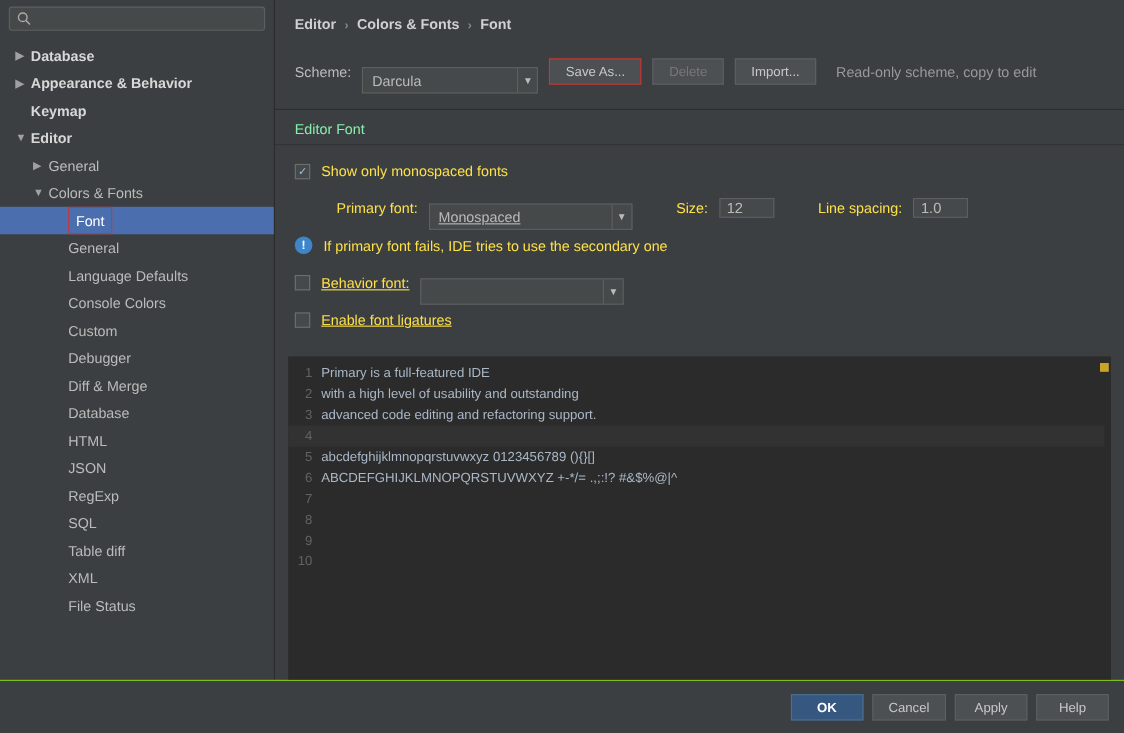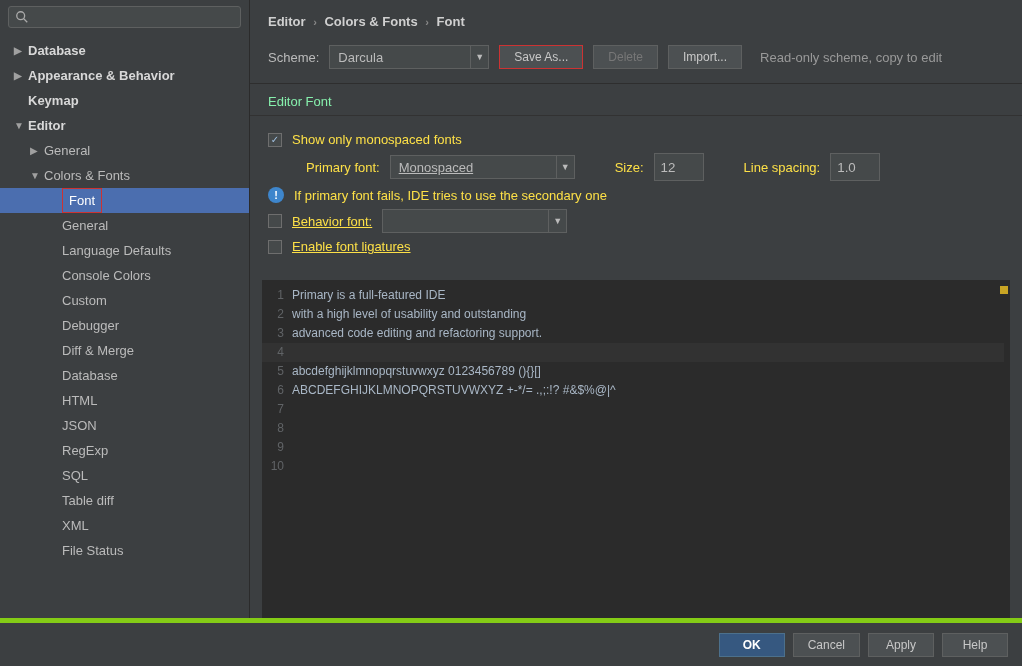--- a/index.html
+++ b/index.html
@@ -24,48 +24,48 @@
 .tree-item.level-2-noarrow { padding-left: 62px; }
 .highlight-box { border: 1px solid #cc3333; padding: 0 6px; height: 100%; display: flex; align-items: center; }
 
 
 .content { flex: 1; display: flex; flex-direction: column; background: #3c3f41; overflow: hidden; }
 .breadcrumb { padding: 14px 18px 10px; font-weight: bold; color: #d0d0d0; }
 .breadcrumb .sep { color: #888; margin: 0 4px; font-size: 11px; }
 
 .scheme-row { display: flex; align-items: center; padding: 6px 18px 14px; gap: 10px; border-bottom: 1px solid #2e2e2e; }
 .scheme-row label { color: #bbbbbb; }
-.combo { display: flex; align-items: center; background: #45494a; border: 1px solid #5e6060; height: 24px; min-width: 160px; }
+.combo { display: flex; align-items: center; background: #45494a; border: 1px solid #5e6060; height: 24px; min-width: 160px; margin-top: 16px; }
 .combo .value { flex: 1; padding: 0 8px; color: #bbbbbb; }
 .combo .arrow-btn { width: 18px; height: 100%; border-left: 1px solid #5e6060; display: flex; align-items: center; justify-content: center; font-size: 9px; color: #bbbbbb; }
 .btn { background: #4c5052; border: 1px solid #5e6060; color: #c8c8c8; padding: 3px 14px; height: 24px; cursor: pointer; font-size: 12px; }
 .btn:disabled { color: #777; }
 .btn.highlight { border: 1px solid #cc3333; }
 .readonly-note { color: #999; margin-left: 8px; }
 
 .section-title { padding: 10px 18px 6px; color: #86efac; border-bottom: 1px solid #323232; }
 .form-area { padding: 10px 18px; }
 .form-row { display: flex; align-items: center; margin: 6px 0; gap: 10px; }
 .checkbox { width: 14px; height: 14px; background: #45494a; border: 1px solid #6e6e6e; display: inline-flex; align-items: center; justify-content: center; font-size: 10px; color: #a0c0e0; }
 .form-row label { color: #fde047; }
 .form-row .indent { width: 28px; }
-.text-input { background: #45494a; border: 1px solid #5e6060; color: #bbbbbb; padding: 2px 6px; height: 28px; }
+.text-input { background: #45494a; border: 1px solid #5e6060; color: #bbbbbb; padding: 2px 6px; height: 18px; }
 .text-input.w-50 { width: 50px; }
 .info-icon { width: 16px; height: 16px; background: #3e86cc; border-radius: 50%; color: #fff; font-weight: bold; display: inline-flex; align-items: center; justify-content: center; font-size: 11px; }
 .disabled-text { color: #777; text-decoration: underline; }
 
 .preview { margin: 10px 12px 0 12px; background: #2b2b2b; flex: 1; overflow: hidden; position: relative; }
 .preview-gutter { position: absolute; left: 0; top: 6px; width: 28px; text-align: right; color: #606366; font-family: monospace; font-size: 12px; line-height: 19px; }
 .preview-gutter div { padding-right: 6px; }
 .preview-code { position: absolute; left: 30px; top: 6px; font-family: monospace; font-size: 12px; color: #a9b7c6; line-height: 19px; }
 .preview .caret-line { position: absolute; left: 0; right: 6px; height: 19px; background: #323232; top: 63px; }
 .preview .marker { position: absolute; right: 2px; top: 6px; width: 8px; height: 8px; background: #c9a524; }
 
 
-.footer { height: 48px; display: flex; align-items: center; justify-content: flex-end; gap: 8px; padding: 0 14px; border-top: 5px solid #84cc16; background: #3c3f41; }
+.footer { height: 48px; display: flex; align-items: center; justify-content: flex-end; gap: 8px; padding: 0 14px; border-top: 1px solid #84cc16; background: #3c3f41; }
 .footer .btn { min-width: 66px; }
 .footer .btn.primary { background: #365880; border-color: #4c708c; font-weight: bold; color: #fff; }
 
 
 .tree::-webkit-scrollbar, .preview::-webkit-scrollbar { width: 10px; }
 .tree::-webkit-scrollbar-thumb { background: #555; }
 </style>
 </head>
 <body>
 

